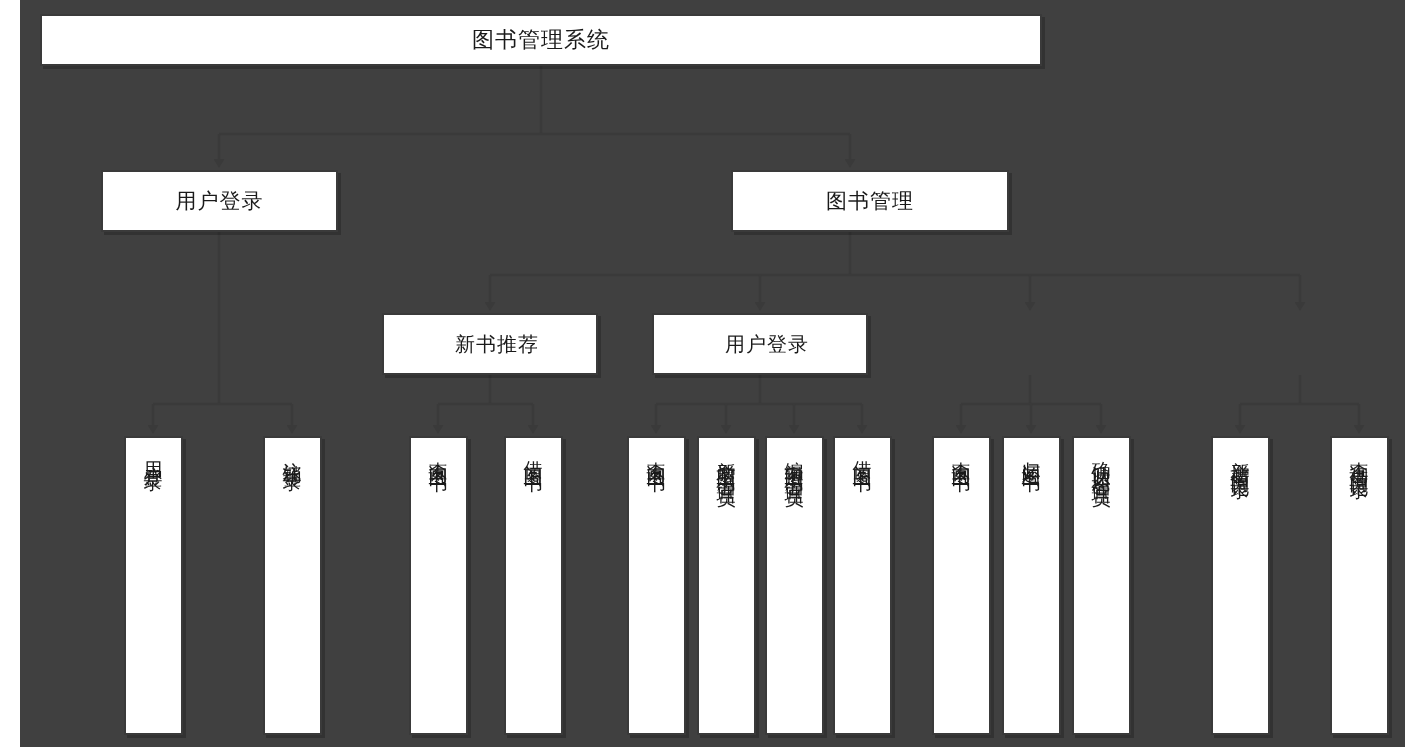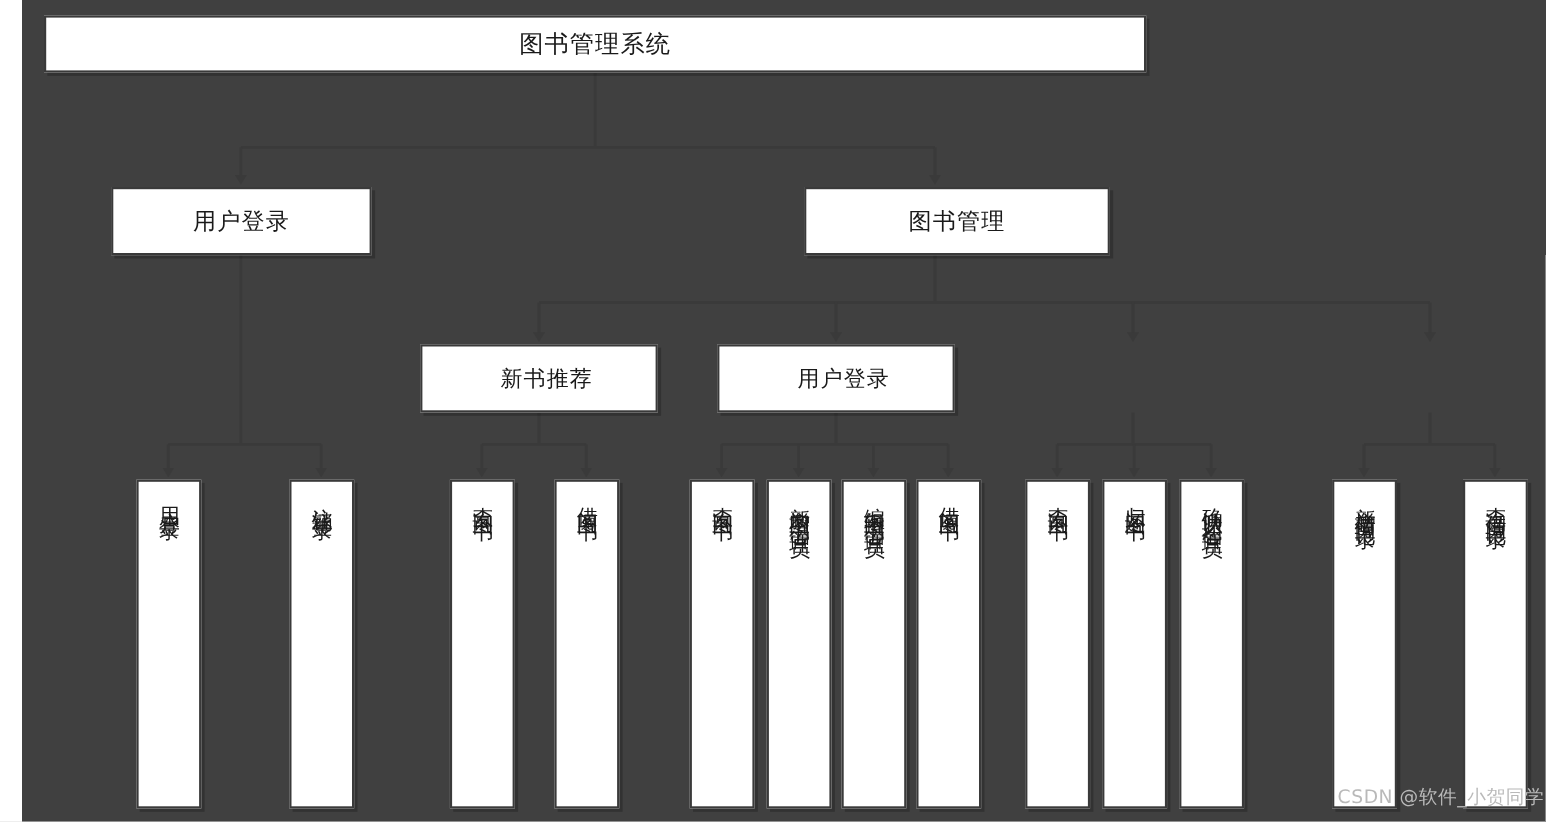--- a/index.html
+++ b/index.html
@@ -187,15 +187,14 @@
     <span class="vtext">确认归还（管理员）</span>
   </div>
 
   <div class="node leaf" style="left:1191px;top:436px;width:59px;height:299px;">
     <span class="vtext">新增借阅记录</span>
   </div>
   <div class="node leaf" style="left:1310px;top:436px;width:59px;height:299px;">
     <span class="vtext">查询借阅记录</span>
   </div>
 
-  <div class="watermark">CSDN @软件_小贺同学</div>
 
 </div>
 
 </body></html>

